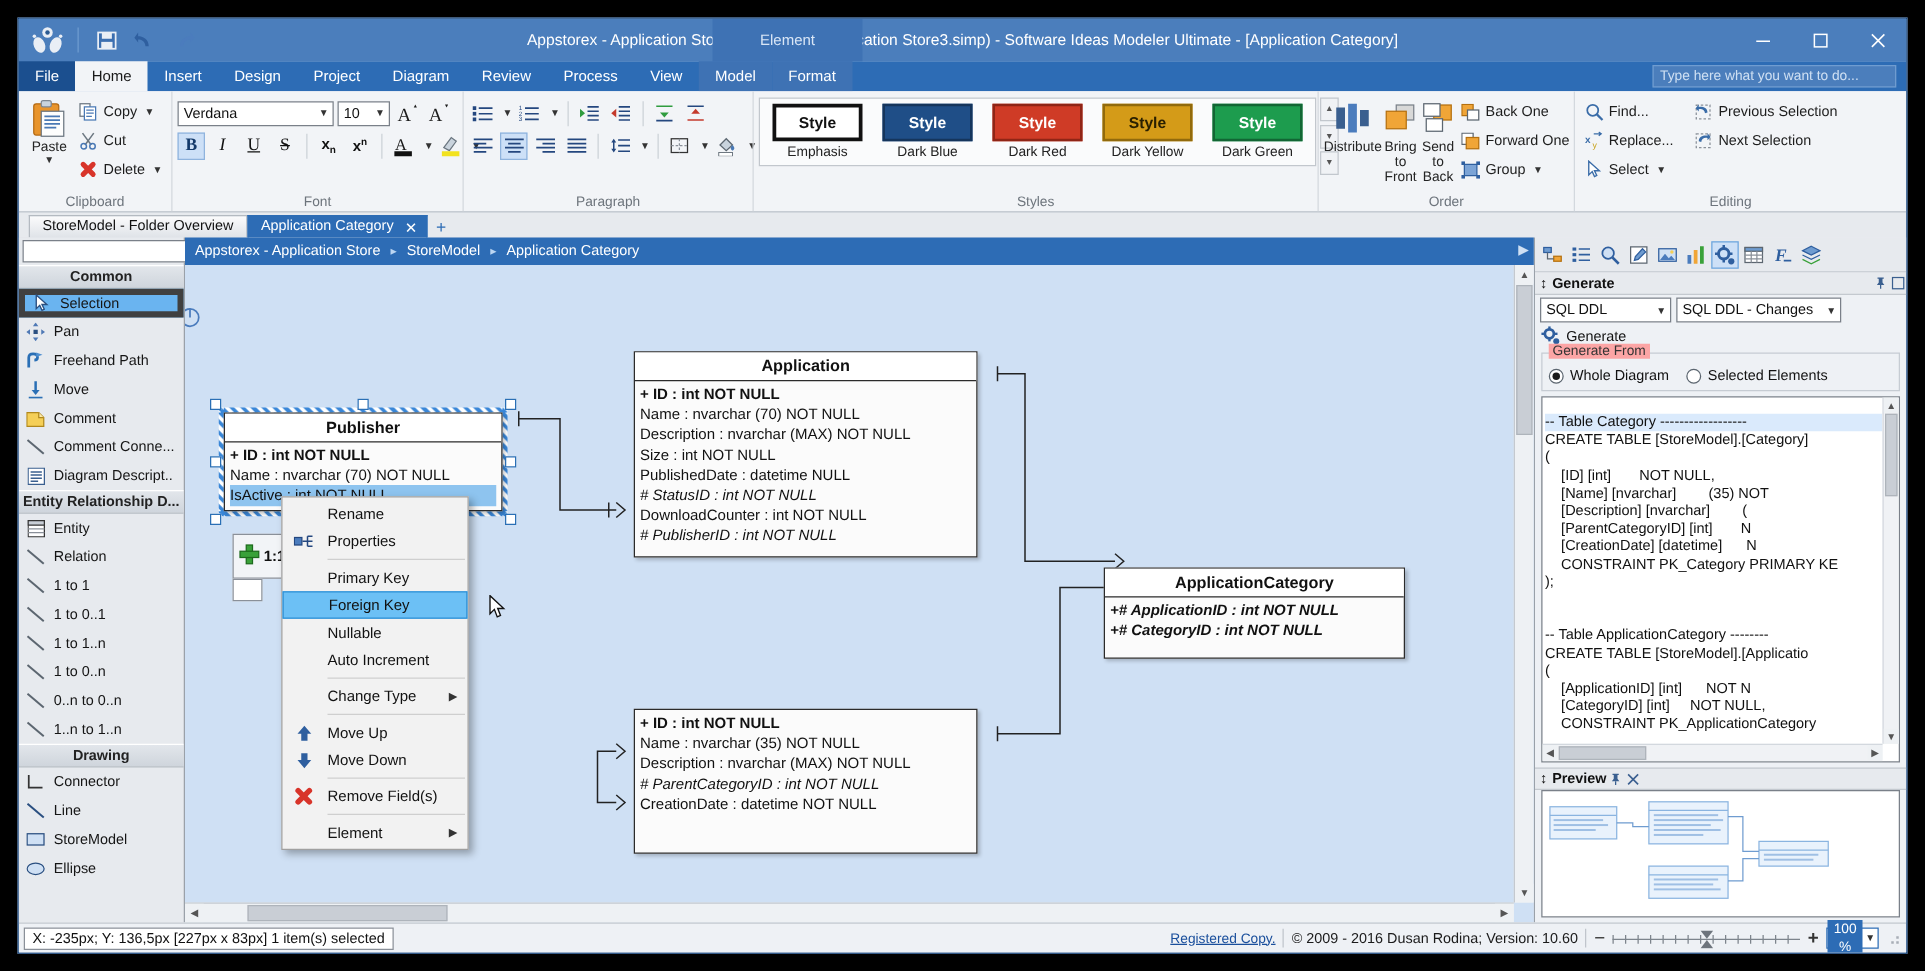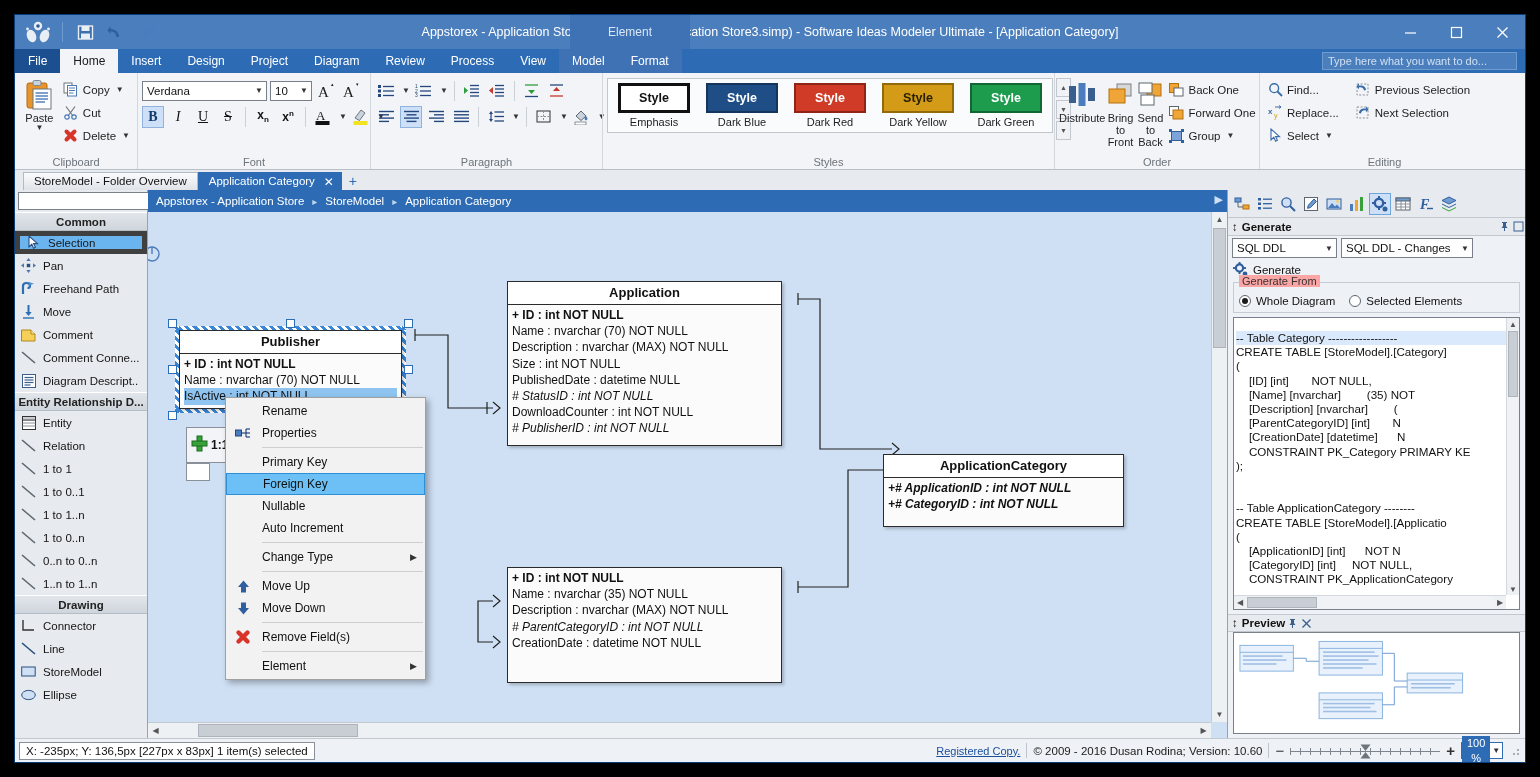--- a/index.html
+++ b/index.html
@@ -1005,21 +1005,21 @@
           <div class="entity" style="left:359px;top:355px;width:275px;height:116px;">
             <div class="ent-body">
               <div class="ent-row pk">+ ID : int NOT NULL</div>
               <div class="ent-row">Name : nvarchar (35)  NOT NULL</div>
               <div class="ent-row">Description : nvarchar (MAX)  NOT NULL</div>
               <div class="ent-row fk"># ParentCategoryID : int NOT NULL</div>
               <div class="ent-row">CreationDate : datetime NOT NULL</div>
             </div>
           </div>
 
-          <div class="ctxmenu" style="left:77px;top:185px;width:201px;">
+          <div class="ctxmenu" style="left:77px;top:185px;width:150px;">
             <div class="ctxgutter"></div>
             <div class="ctxitem">
               <span>Rename</span>
             </div>
             <div class="ctxitem">
               <span class="cic">
                 <svg width="16" height="14" viewBox="0 0 16 14">
                     <rect x="0.5" y="4" width="6" height="6" fill="#4b7cbd" stroke="#24477f"></rect>
                     <g stroke="#24477f" stroke-width="1.2">
                       <line x1="7" y1="7" x2="11" y2="7"></line>

